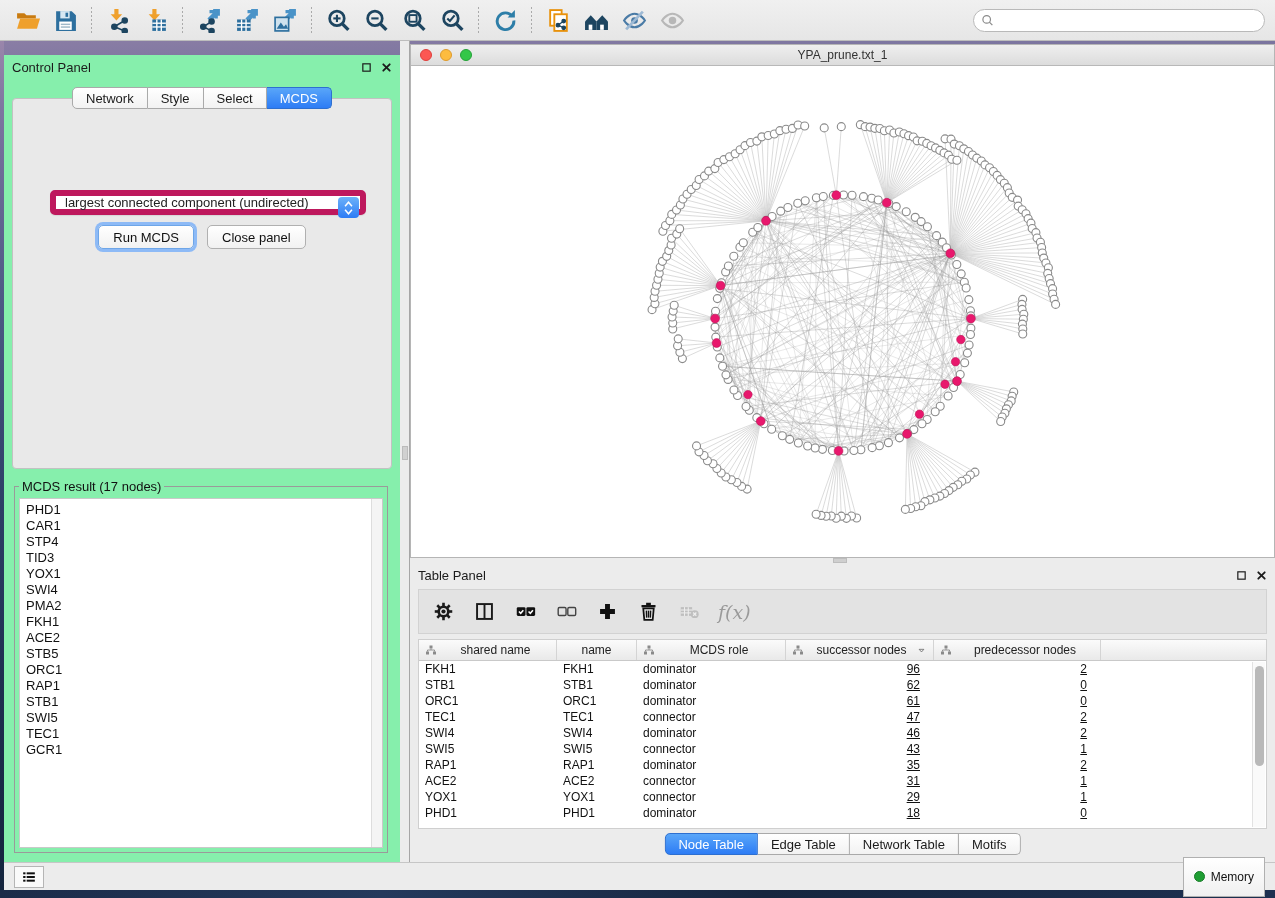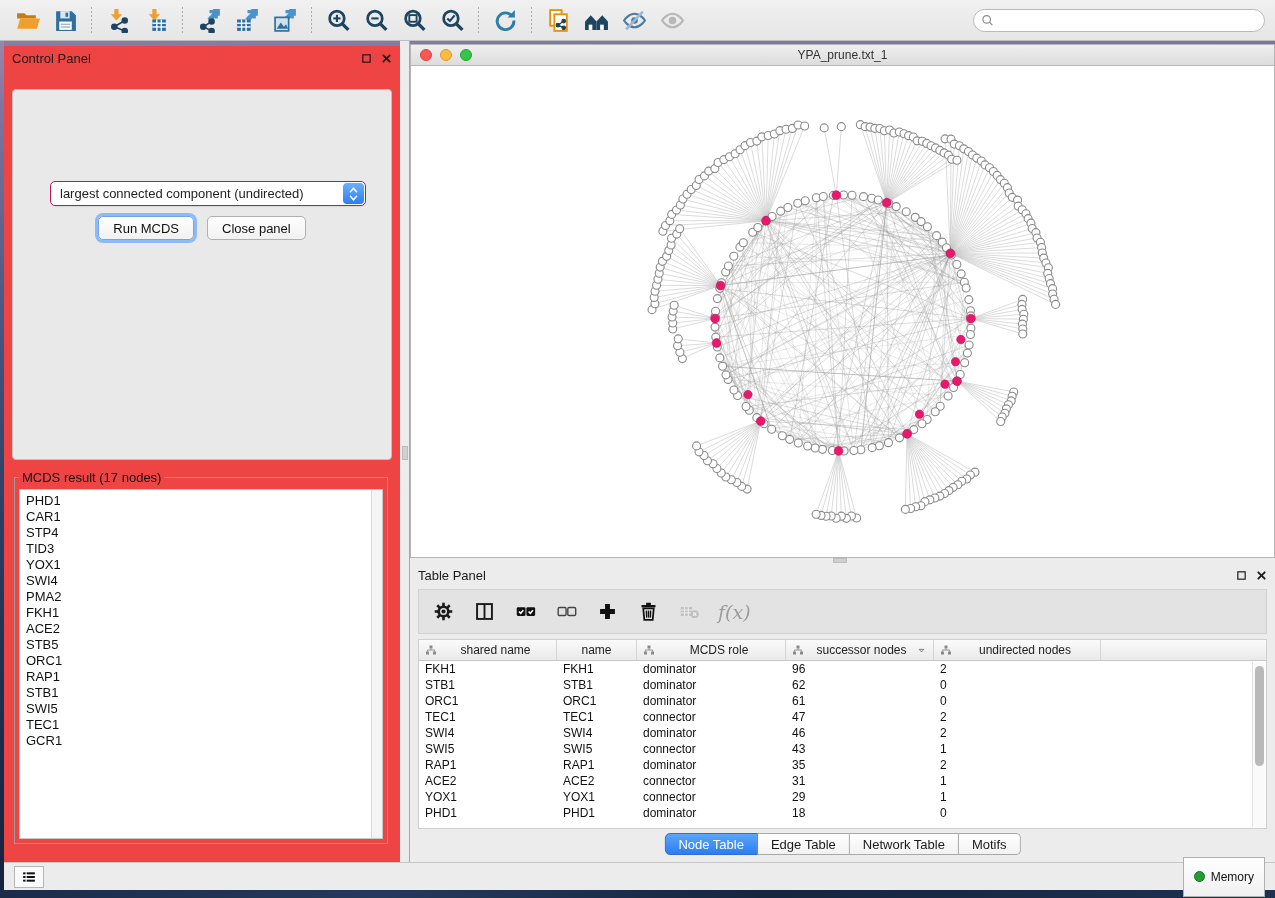--- a/index.html
+++ b/index.html
@@ -23,39 +23,39 @@
     border:1px solid #b9b9b9; border-radius:12px; background:#fff; display:flex; align-items:center; padding-left:7px; }
   #toolbar-search svg { width:13px; height:13px; }
   #toolbar-search input { border:none; outline:none; flex:1; height:100%; background:transparent;
     font-family:"Liberation Sans",sans-serif; font-size:12px; padding:0 6px; border-radius:12px;}
 
   
   #sliver-left { left:0; top:41px; width:4px; height:849px; }
   #sliver-bottom { left:0; top:890px; width:1275px; height:8px; }
 
   
-  #control-panel { left:4px; top:46px; width:396px; height:821px; background:#ef4444; }
+  #control-panel { left:4px; top:55px; width:396px; height:821px; background:#86efac; }
   .panel-titlebar { height:24px; display:flex; align-items:center; padding:0 8px; }
   .panel-title { font-size:13px; color:#1b1b1b; }
   .panel-winbtns { margin-left:auto; display:flex; align-items:center; gap:9px; }
   .panel-winbtns svg { width:11px; height:11px; display:block; }
 
   #cp-tabs { position:absolute; left:50%; transform:translateX(-50%); top:32px; display:flex; z-index:3; }
   .seg { height:22px; padding:0 13px; display:flex; align-items:center; justify-content:center;
     background:linear-gradient(#ffffff,#f2f2f2); border:1px solid #a9a9a9; border-left:none;
     font-size:13px; color:#1b1b1b; cursor:default; }
   .seg:first-child { border-left:1px solid #a9a9a9; border-radius:5px 0 0 5px; }
   .seg:last-child { border-radius:0 5px 5px 0; }
   .seg.active { background:linear-gradient(#59a6f9,#2d7cf5); border-color:#2d6fd0; color:#fff; }
 
   #cp-card { position:absolute; left:8px; top:43px; width:380px; height:371px;
     background:#e9e9e9; border:1px solid #c2c2c2; border-radius:4px; }
   #opt-label { position:absolute; left:0; top:70px; width:100%; text-align:center; font-size:13px; color:#111; }
   #opt-select { position:absolute; left:37px; top:91px; width:316px; height:25px; background:#fff;
-    border:1px solid #be185d; border-radius:5px; display:flex; align-items:center;
+    border:6px solid #be185d; border-radius:5px; display:flex; align-items:center;
     font-size:13px; padding-left:9px; box-shadow:0 1px 1px rgba(0,0,0,.08); }
   #opt-select .spin { position:absolute; right:1px; top:1px; width:21px; height:21px; border-radius:4px;
     background:linear-gradient(#6cb1f9,#2d7cf5); display:flex; flex-direction:column; align-items:center; justify-content:center; gap:2px; }
   #opt-select .spin svg { width:9px; height:6px; display:block; }
   .cp-buttons { position:absolute; top:126px; left:0; width:100%; display:flex; justify-content:center; gap:13px; }
   .mac-btn { height:24px; padding:0 14px; background:linear-gradient(#ffffff,#f1f1f1);
     border:1px solid #b0b0b0; border-radius:5px; font-size:13px; color:#111;
     font-family:"Liberation Sans",sans-serif; cursor:default; }
   .mac-btn.focused { box-shadow:0 0 0 3px rgba(110,170,250,.75); border-color:#6ea6e8; }
 
@@ -96,21 +96,21 @@
 
   #tp-table { position:absolute; left:8px; top:76px; width:849px; height:190px; background:#fff; border:1px solid #cfcfcf; }
   #tp-header { display:flex; height:21px; background:linear-gradient(#fbfbfb,#e9e9e9); border-bottom:1px solid #c9c9c9; }
   .th { display:flex; align-items:center; border-right:1px solid #d4d4d4; font-size:12px; color:#222;
     padding:0 4px; position:relative; }
   .th .lbl { flex:1; text-align:center; }
   .th svg.attr { width:12px; height:12px; margin:0 2px; flex:none; }
   .th svg.sort { width:9px; height:7px; margin-right:3px; flex:none; }
   .tr { display:flex; height:16px; align-items:center; }
   .td { font-size:12px; color:#111; padding:0 6px; white-space:nowrap; overflow:hidden; }
-  .td.num { padding-right:14px; }
+  .td.num { text-align:right; padding-right:14px;text-decoration:underline; }
   #tp-scroll { position:absolute; right:1px; top:22px; width:13px; bottom:1px; background:#fafafa; border-left:1px solid #e2e2e2; }
   #tp-thumb { position:absolute; left:2px; top:4px; width:9px; height:100px; background:#b9b9b9; border-radius:5px; }
 
   #tp-tabs { position:absolute; left:50%; transform:translateX(-50%); top:270px; display:flex; }
 
   
   #status-bar { left:4px; top:862px; width:1271px; height:28px; background:#ececec; border-top:1px solid #c6c6c6;
     display:flex; align-items:center; padding:0 10px; }
   #list-btn { width:30px; height:22px; background:#fafafa; border:1px solid #b5b5b5; display:flex; align-items:center; justify-content:center; }
   #list-btn svg { width:16px; height:14px; }
@@ -468,20 +468,26 @@
     <span class="panel-title">Control Panel</span>
     <span class="panel-winbtns">
       <svg>
           <use href="#i-float"></use>
         </svg>
       <svg>
           <use href="#i-close"></use>
         </svg>
     </span>
   </div>
+  <div id="cp-tabs">
+      <div class="seg">Network</div>
+      <div class="seg">Style</div>
+      <div class="seg">Select</div>
+      <div class="seg active">MCDS</div>
+    </div>
   <div id="cp-card">
     <div id="opt-select">
       <span>largest connected component (undirected)</span>
       <span class="spin">
         <svg>
             <use href="#i-chevron-up"></use>
           </svg>
         <svg>
             <use href="#i-chevron-down"></use>
           </svg>
@@ -1312,21 +1318,21 @@
           </svg>
           <span class="lbl">successor nodes</span>
           <svg class="sort">
             <use href="#i-sort-down"></use>
           </svg>
         </div>
         <div class="th" style="width: 167px;">
           <svg class="attr">
             <use href="#i-attr"></use>
           </svg>
-          <span class="lbl">undirected nodes</span>
+          <span class="lbl">predecessor nodes</span>
         </div>
         <div class="th" style="flex: 1 1 0%; border-right: none;"></div>
       </div>
     <div id="tp-rows">
         <div class="tr">
           <div class="td" style="width: 138px;">FKH1</div>
           <div class="td" style="width: 80px;">FKH1</div>
           <div class="td" style="width: 149px;">dominator</div>
           <div class="td num" style="width: 148px;">96</div>
           <div class="td num" style="width: 167px;">2</div>

